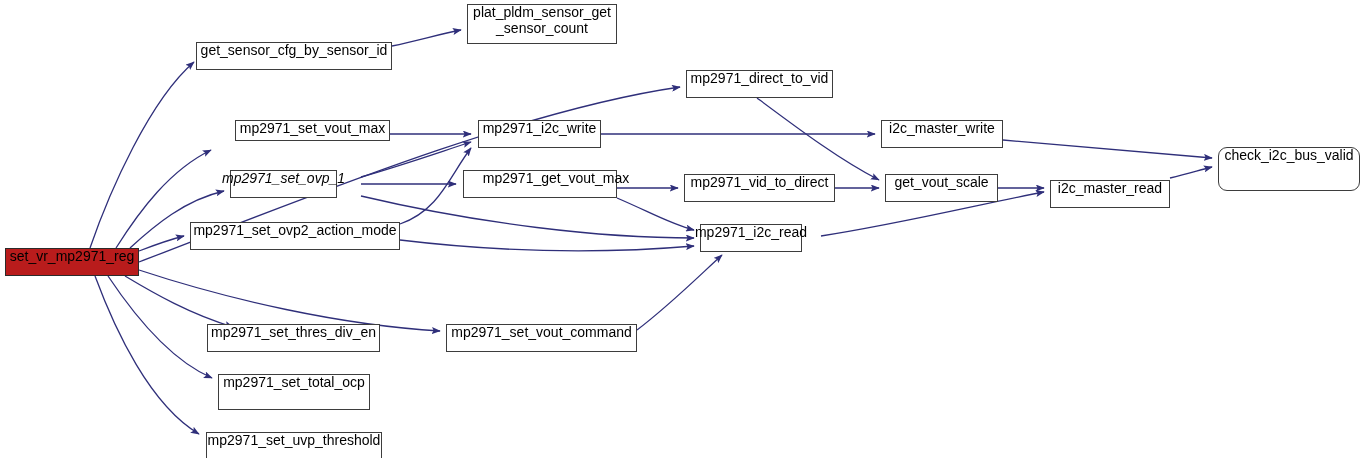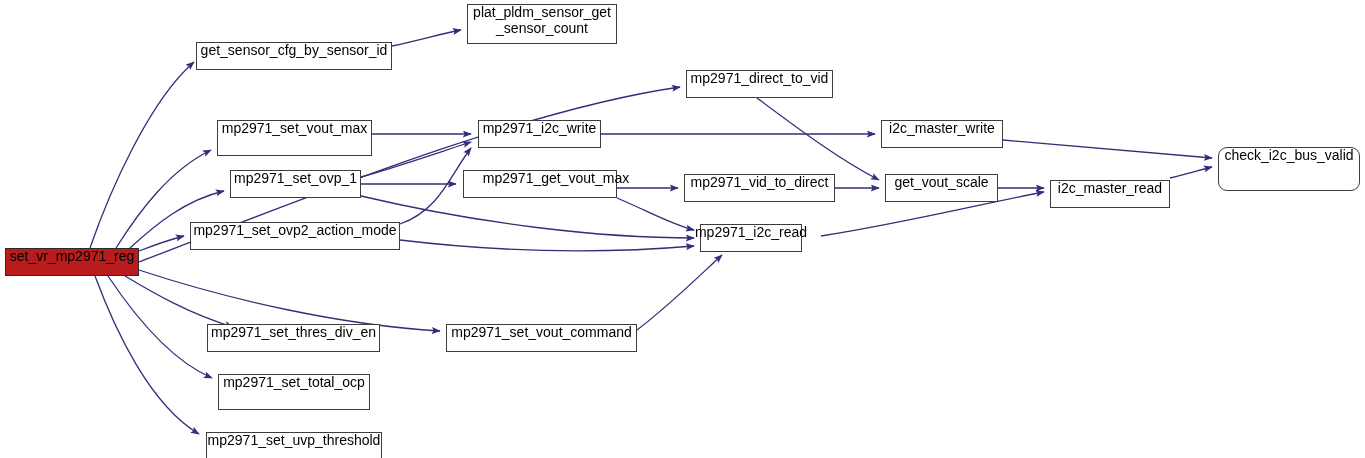--- a/index.html
+++ b/index.html
@@ -89,22 +89,22 @@
         <path d="M 1003,140 C 1090,148 1160,154 1212,158" marker-end="url(#arrowhead)"></path>
         <path d="M 1170,178 C 1190,173 1200,170 1212,167" marker-end="url(#arrowhead)"></path>
       </g>
   </svg>
 
   <div id="node-layer">
       <div class="node-box highlight" style="left: 5px; top: 248px; width: 134px; height: 28px;"><span class="node-label">set_vr_mp2971_reg</span></div>
       <div class="node-box" style="left: 196px; top: 42px; width: 196px; height: 28px;"><span class="node-label">get_sensor_cfg_by_sensor_id</span></div>
       <div class="node-box" style="left: 467px; top: 4px; width: 150px; height: 40px;"><span class="node-label">plat_pldm_sensor_get
 _sensor_count</span></div>
-      <div class="node-box" style="left: 217px; top: 120px; width: 155px; height: 36px;"><span class="node-label">mp2971_set_vout_max</span></div>
-      <div class="node-box" style="left: 230px; top: 170px; width: 131px; height: 28px;"><span class="node-label">mp2971_set_ovp_1</span></div>
+      <div class="node-box" style="left: 235px; top: 120px; width: 155px; height: 21px;"><span class="node-label">mp2971_set_vout_max</span></div>
+      <div class="node-box" style="left: 230px; top: 170px; width: 107px; height: 28px; font-style: italic;"><span class="node-label">mp2971_set_ovp_1</span></div>
       <div class="node-box" style="left: 190px; top: 222px; width: 210px; height: 28px;"><span class="node-label">mp2971_set_ovp2_action_mode</span></div>
       <div class="node-box" style="left: 207px; top: 324px; width: 173px; height: 28px;"><span class="node-label">mp2971_set_thres_div_en</span></div>
       <div class="node-box" style="left: 218px; top: 374px; width: 152px; height: 36px;"><span class="node-label">mp2971_set_total_ocp</span></div>
       <div class="node-box" style="left: 206px; top: 432px; width: 176px; height: 28px;"><span class="node-label">mp2971_set_uvp_threshold</span></div>
       <div class="node-box" style="left: 478px; top: 120px; width: 123px; height: 28px;"><span class="node-label">mp2971_i2c_write</span></div>
       <div class="node-box" style="left: 463px; top: 170px; width: 154px; height: 28px; padding-left: 32px;"><span class="node-label">mp2971_get_vout_max</span></div>
       <div class="node-box" style="left: 446px; top: 324px; width: 191px; height: 28px;"><span class="node-label">mp2971_set_vout_command</span></div>
       <div class="node-box" style="left: 686px; top: 70px; width: 147px; height: 28px;"><span class="node-label">mp2971_direct_to_vid</span></div>
       <div class="node-box" style="left: 684px; top: 174px; width: 151px; height: 28px;"><span class="node-label">mp2971_vid_to_direct</span></div>
       <div class="node-box" style="left: 700px; top: 224px; width: 102px; height: 28px;"><span class="node-label">mp2971_i2c_read</span></div>

